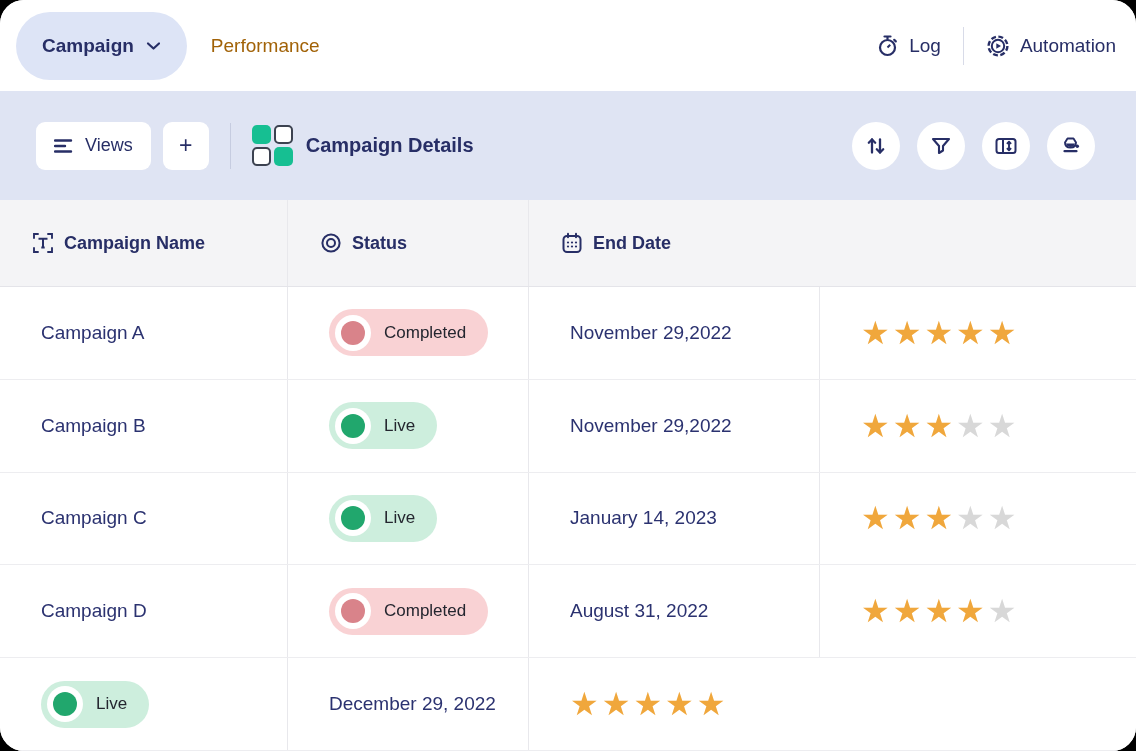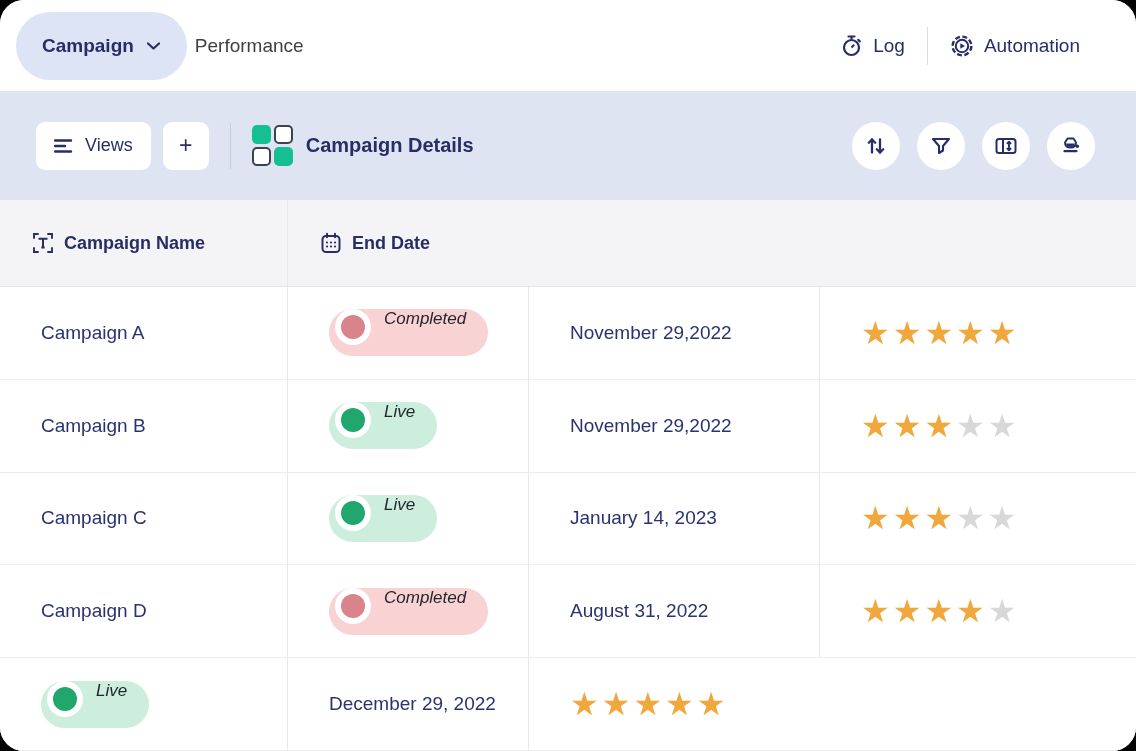--- a/index.html
+++ b/index.html
@@ -8,22 +8,22 @@
     border-radius:24px;overflow:hidden;
     font-family:"Liberation Sans",sans-serif;color:#2b3270;
   }
   
   .topbar{height:91px;background:#fff;display:flex;align-items:center;padding-left:16px;box-sizing:border-box;}
   .table-pill{
     display:inline-flex;align-items:center;gap:12px;height:68px;padding:0 26px;
     background:#dde4f6;border-radius:34px;border:none;cursor:pointer;
     font-family:inherit;font-size:19px;font-weight:700;color:#272e66;
   }
-  .tab-label{margin-left:8px;font-size:19px;color:#404040;}
-  .topbar-right{margin-left:auto;margin-right:56px;display:flex;align-items:center;gap:22px;}
+  .tab-label{margin-left:24px;font-size:19px;color:#a16207;}
+  .topbar-right{margin-left:auto;margin-right:20px;display:flex;align-items:center;gap:22px;}
   .top-btn{display:inline-flex;align-items:center;gap:10px;background:none;border:none;cursor:pointer;
     font-family:inherit;font-size:19px;color:#272e66;padding:0;}
   .v-divider{width:1px;height:38px;background:#d8dbe8;}
   
   .toolbar{height:109px;background:#dfe4f3;display:flex;align-items:center;padding:0 41px 0 36px;box-sizing:border-box;}
   .btn-views{display:inline-flex;align-items:center;gap:11px;height:48px;padding:0 18px;background:#fff;
     border:none;border-radius:9px;cursor:pointer;font-family:inherit;font-size:18px;color:#272e66;}
   .btn-add{width:46px;height:48px;margin-left:12px;background:#fff;border:none;border-radius:9px;cursor:pointer;
     font-family:inherit;font-size:23px;color:#272e66;display:inline-flex;align-items:center;justify-content:center;}
   .tool-divider{width:1px;height:46px;background:#c6cce0;margin:0 21px;}
@@ -37,21 +37,21 @@
     display:inline-flex;align-items:center;justify-content:center;padding:0;}
   
   .thead,.trow{display:grid;grid-template-columns:287px 241px 291px 1fr;}
   .thead{height:87px;background:#f4f4f6;border-bottom:1px solid #e4e4e9;box-sizing:border-box;}
   .th{display:flex;align-items:center;gap:10px;padding-left:32px;font-size:18px;font-weight:700;color:#272e66;}
   .th+.th,.td+.td{border-left:1px solid #e8e8ec;}
   .trow{height:92.8px;border-bottom:1px solid #ededf0;box-sizing:border-box;background:#fff;}
   .td{display:flex;align-items:center;padding-left:41px;box-sizing:border-box;}
   .cell-text{font-size:19px;color:#2b3270;}
   
-  .pill{display:inline-flex;align-items:flex-start;gap:13px;height:47px;border-radius:24px;padding:0 22px 0 6px;font-style:italic;}
+  .pill{display:inline-flex;align-items:center;gap:13px;height:47px;border-radius:24px;padding:0 22px 0 6px;}
   .pill .ring{width:36px;height:36px;border-radius:50%;background:#fff;display:flex;align-items:center;justify-content:center;}
   .pill .dot{width:24px;height:24px;border-radius:50%;}
   .pill .pill-label{font-size:17px;color:#24262f;}
   .pill.completed{background:#f9d2d4;}
   .pill.completed .dot{background:#d9838a;}
   .pill.live{background:#cdeedd;}
   .pill.live .dot{background:#21a76d;}
   
   .stars{display:flex;gap:3px;cursor:pointer;}
   .star{font-size:32px;line-height:1;color:#d8d8d8;}
@@ -157,20 +157,27 @@
       <svg class="icon-svg" width="22" height="22" viewBox="0 0 22 22">
         <path d="M2 6 V2 H6" fill="none" stroke="#272e66" stroke-width="1.9" stroke-linecap="round"></path>
         <path d="M16 2 H20 V6" fill="none" stroke="#272e66" stroke-width="1.9" stroke-linecap="round"></path>
         <path d="M20 16 V20 H16" fill="none" stroke="#272e66" stroke-width="1.9" stroke-linecap="round"></path>
         <path d="M6 20 H2 V16" fill="none" stroke="#272e66" stroke-width="1.9" stroke-linecap="round"></path>
         <line x1="6.5" y1="6.8" x2="15.5" y2="6.8" stroke="#272e66" stroke-width="2"></line>
         <line x1="11" y1="6.8" x2="11" y2="15.5" stroke="#272e66" stroke-width="2"></line>
         <line x1="9.3" y1="15.5" x2="12.7" y2="15.5" stroke="#272e66" stroke-width="2"></line>
       </svg>
       <span>Campaign Name</span>
+    </div>
+    <div class="th">
+      <svg class="icon-svg" width="22" height="22" viewBox="0 0 22 22">
+        <circle cx="11" cy="11" r="8.6" fill="none" stroke="#272e66" stroke-width="2"></circle>
+        <circle cx="11" cy="11" r="4" fill="none" stroke="#272e66" stroke-width="2"></circle>
+      </svg>
+      <span>Status</span>
     </div>
     <div class="th">
       <svg class="icon-svg" width="22" height="22" viewBox="0 0 22 22">
         <rect x="2.5" y="4" width="17" height="16" rx="3.5" fill="none" stroke="#272e66" stroke-width="2"></rect>
         <line x1="7" y1="1.8" x2="7" y2="5.2" stroke="#272e66" stroke-width="2" stroke-linecap="round"></line>
         <line x1="15" y1="1.8" x2="15" y2="5.2" stroke="#272e66" stroke-width="2" stroke-linecap="round"></line>
         <circle cx="7" cy="10.5" r="1.1" fill="#272e66"></circle>
           <circle cx="11" cy="10.5" r="1.1" fill="#272e66"></circle>
           <circle cx="15" cy="10.5" r="1.1" fill="#272e66"></circle>
         <circle cx="7" cy="14.5" r="1.1" fill="#272e66"></circle>

